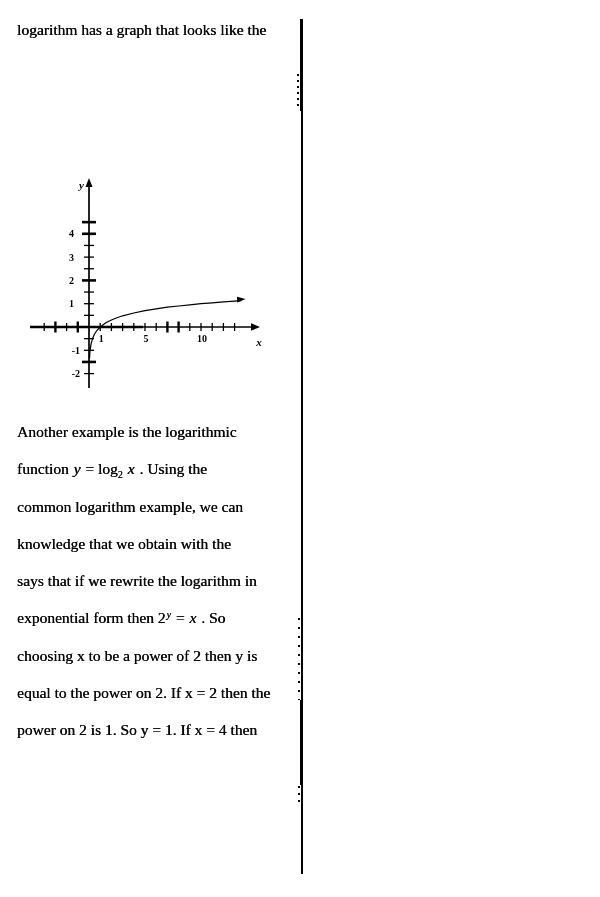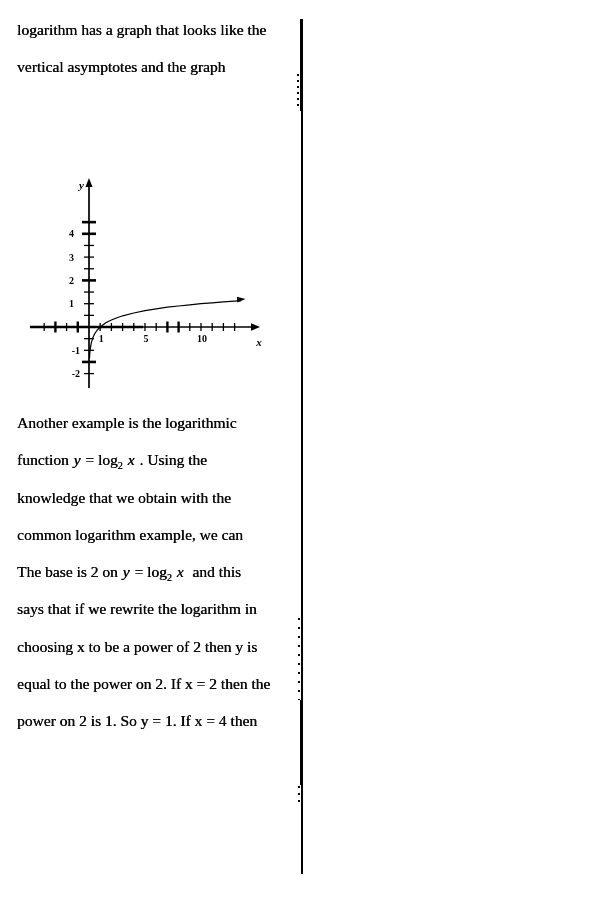--- a/index.html
+++ b/index.html
@@ -5,21 +5,21 @@
   html,body{margin:0;padding:0;background:#ffffff;}
   .page{
     position:relative;width:600px;height:897px;background:#ffffff;
     overflow:hidden;color:#000;
     font-family:"Liberation Serif","DejaVu Serif",serif;
   }
   .text-block{
     position:absolute;left:17px;width:282px;font-size:15.5px;color:#0a0a0a;
   }
   #para1{top:11px;}
-  #para2{top:404px;}
+  #para2{top:413px;}
   .text-line{
     height:37.3px;line-height:37.3px;white-space:pre;
     text-shadow:0.35px 0 0 currentColor;
   }
   .ital{font-style:italic;padding:0 1px;}
   sub.mathscript{font-size:10px;line-height:0;}
   sup.mathscript{font-size:10px;line-height:0;vertical-align:5px;}
   .figure{position:absolute;left:30px;top:173px;width:242px;height:224px;}
   .figure svg text{font-family:"Liberation Serif","DejaVu Serif",serif;fill:#000;font-weight:bold;}
   .vrule{position:absolute;left:301px;top:19px;width:2px;height:855px;background:#000;}
@@ -31,21 +31,20 @@
   .vd-2{left:298px;top:618px;height:82px;background:repeating-linear-gradient(to bottom,#000 0 2px,transparent 2px 9px);}
   .vd-3{left:298px;top:786px;height:16px;background:repeating-linear-gradient(to bottom,#000 0 2px,transparent 2px 7px);}
 </style>
 </head>
 <body>
 
 <div class="page">
 
   <div class="text-block" id="para1">
       <div class="text-line"><span>logarithm has a graph that looks like the</span></div>
-      <div class="text-line"><span>vertical asymptotes and the graph</span></div>
     </div>
 
   <div class="figure">
     <svg width="242" height="224" viewBox="0 0 242 224">
         <line x1="0" y1="154" x2="113" y2="154" stroke="#000" stroke-width="2.6"></line>
         <line x1="113" y1="154" x2="227" y2="154" stroke="#000" stroke-width="1.5"></line>
         <polygon points="230,154 221,150.2 221,157.8" fill="#000"></polygon>
         <line x1="59" y1="9" x2="59" y2="215" stroke="#000" stroke-width="1.7"></line>
         <polygon points="59,5 55.5,14 62.5,14" fill="#000"></polygon>
         <line x1="14.200000000000003" y1="150" x2="14.200000000000003" y2="158" stroke="#000" stroke-width="1.3"></line>
@@ -90,24 +89,24 @@
         <text x="54" y="16" text-anchor="end" font-size="11" font-style="italic">y</text>
         <text x="229" y="173" text-anchor="middle" font-size="11" font-style="italic">x</text>
         <polyline points="59.5,185.5 59.8,180.8 60.1,177.3 60.7,173.1 61.2,170.3 62.4,166.1 63.5,163.3 64.6,161.0 66.8,157.5 70.2,154.0 75.8,149.8 81.4,147.0 87.0,144.7 92.6,142.8 103.8,140.0 115.0,137.7 126.2,135.8 137.4,134.2 148.6,133.0 159.8,131.9 171.0,130.7 182.2,129.8 193.4,128.8 204.6,128.1 211.3,127.7" fill="none" stroke="#000" stroke-width="1.2"></polyline>
         <polygon points="215.5,126.0 207.3,129.5 206.9,123.7" fill="#000"></polygon>
       </svg>
   </div>
 
   <div class="text-block" id="para2">
       <div class="text-line"><span>Another example is the logarithmic</span></div>
       <div class="text-line"><span>function </span><span class="ital">y</span><span> = log</span><sub class="mathscript">2</sub><span> </span><span class="ital">x</span><span> . Using the</span></div>
+      <div class="text-line"><span>common logarithm example, we can</span></div>
       <div class="text-line"><span>knowledge that we obtain with the</span></div>
-      <div class="text-line"><span>common logarithm example, we can</span></div>
-      <div class="text-line"><span>The base is 2 on </span><span class="ital">y</span><span> = log</span><sub class="mathscript">2</sub><span> </span><span class="ital">x</span><span>  and this</span></div>
       <div class="text-line"><span>says that if we rewrite the logarithm in</span></div>
+      <div class="text-line"><span>exponential form then </span><span>2</span><sup class="mathscript ital">y</sup><span> = </span><span class="ital">x</span><span> . So</span></div>
       <div class="text-line"><span>choosing x to be a power of 2 then y is</span></div>
       <div class="text-line"><span>equal to the power on 2. If x = 2 then the</span></div>
       <div class="text-line"><span>power on 2 is 1. So y = 1. If x = 4 then</span></div>
     </div>
 
   <div class="vrule"></div>
   <div class="vrule-thick vt-top"></div>
   <div class="vrule-thick vt-mid"></div>
   <div class="vdash vd-1"></div>
   <div class="vdash vd-2"></div>

